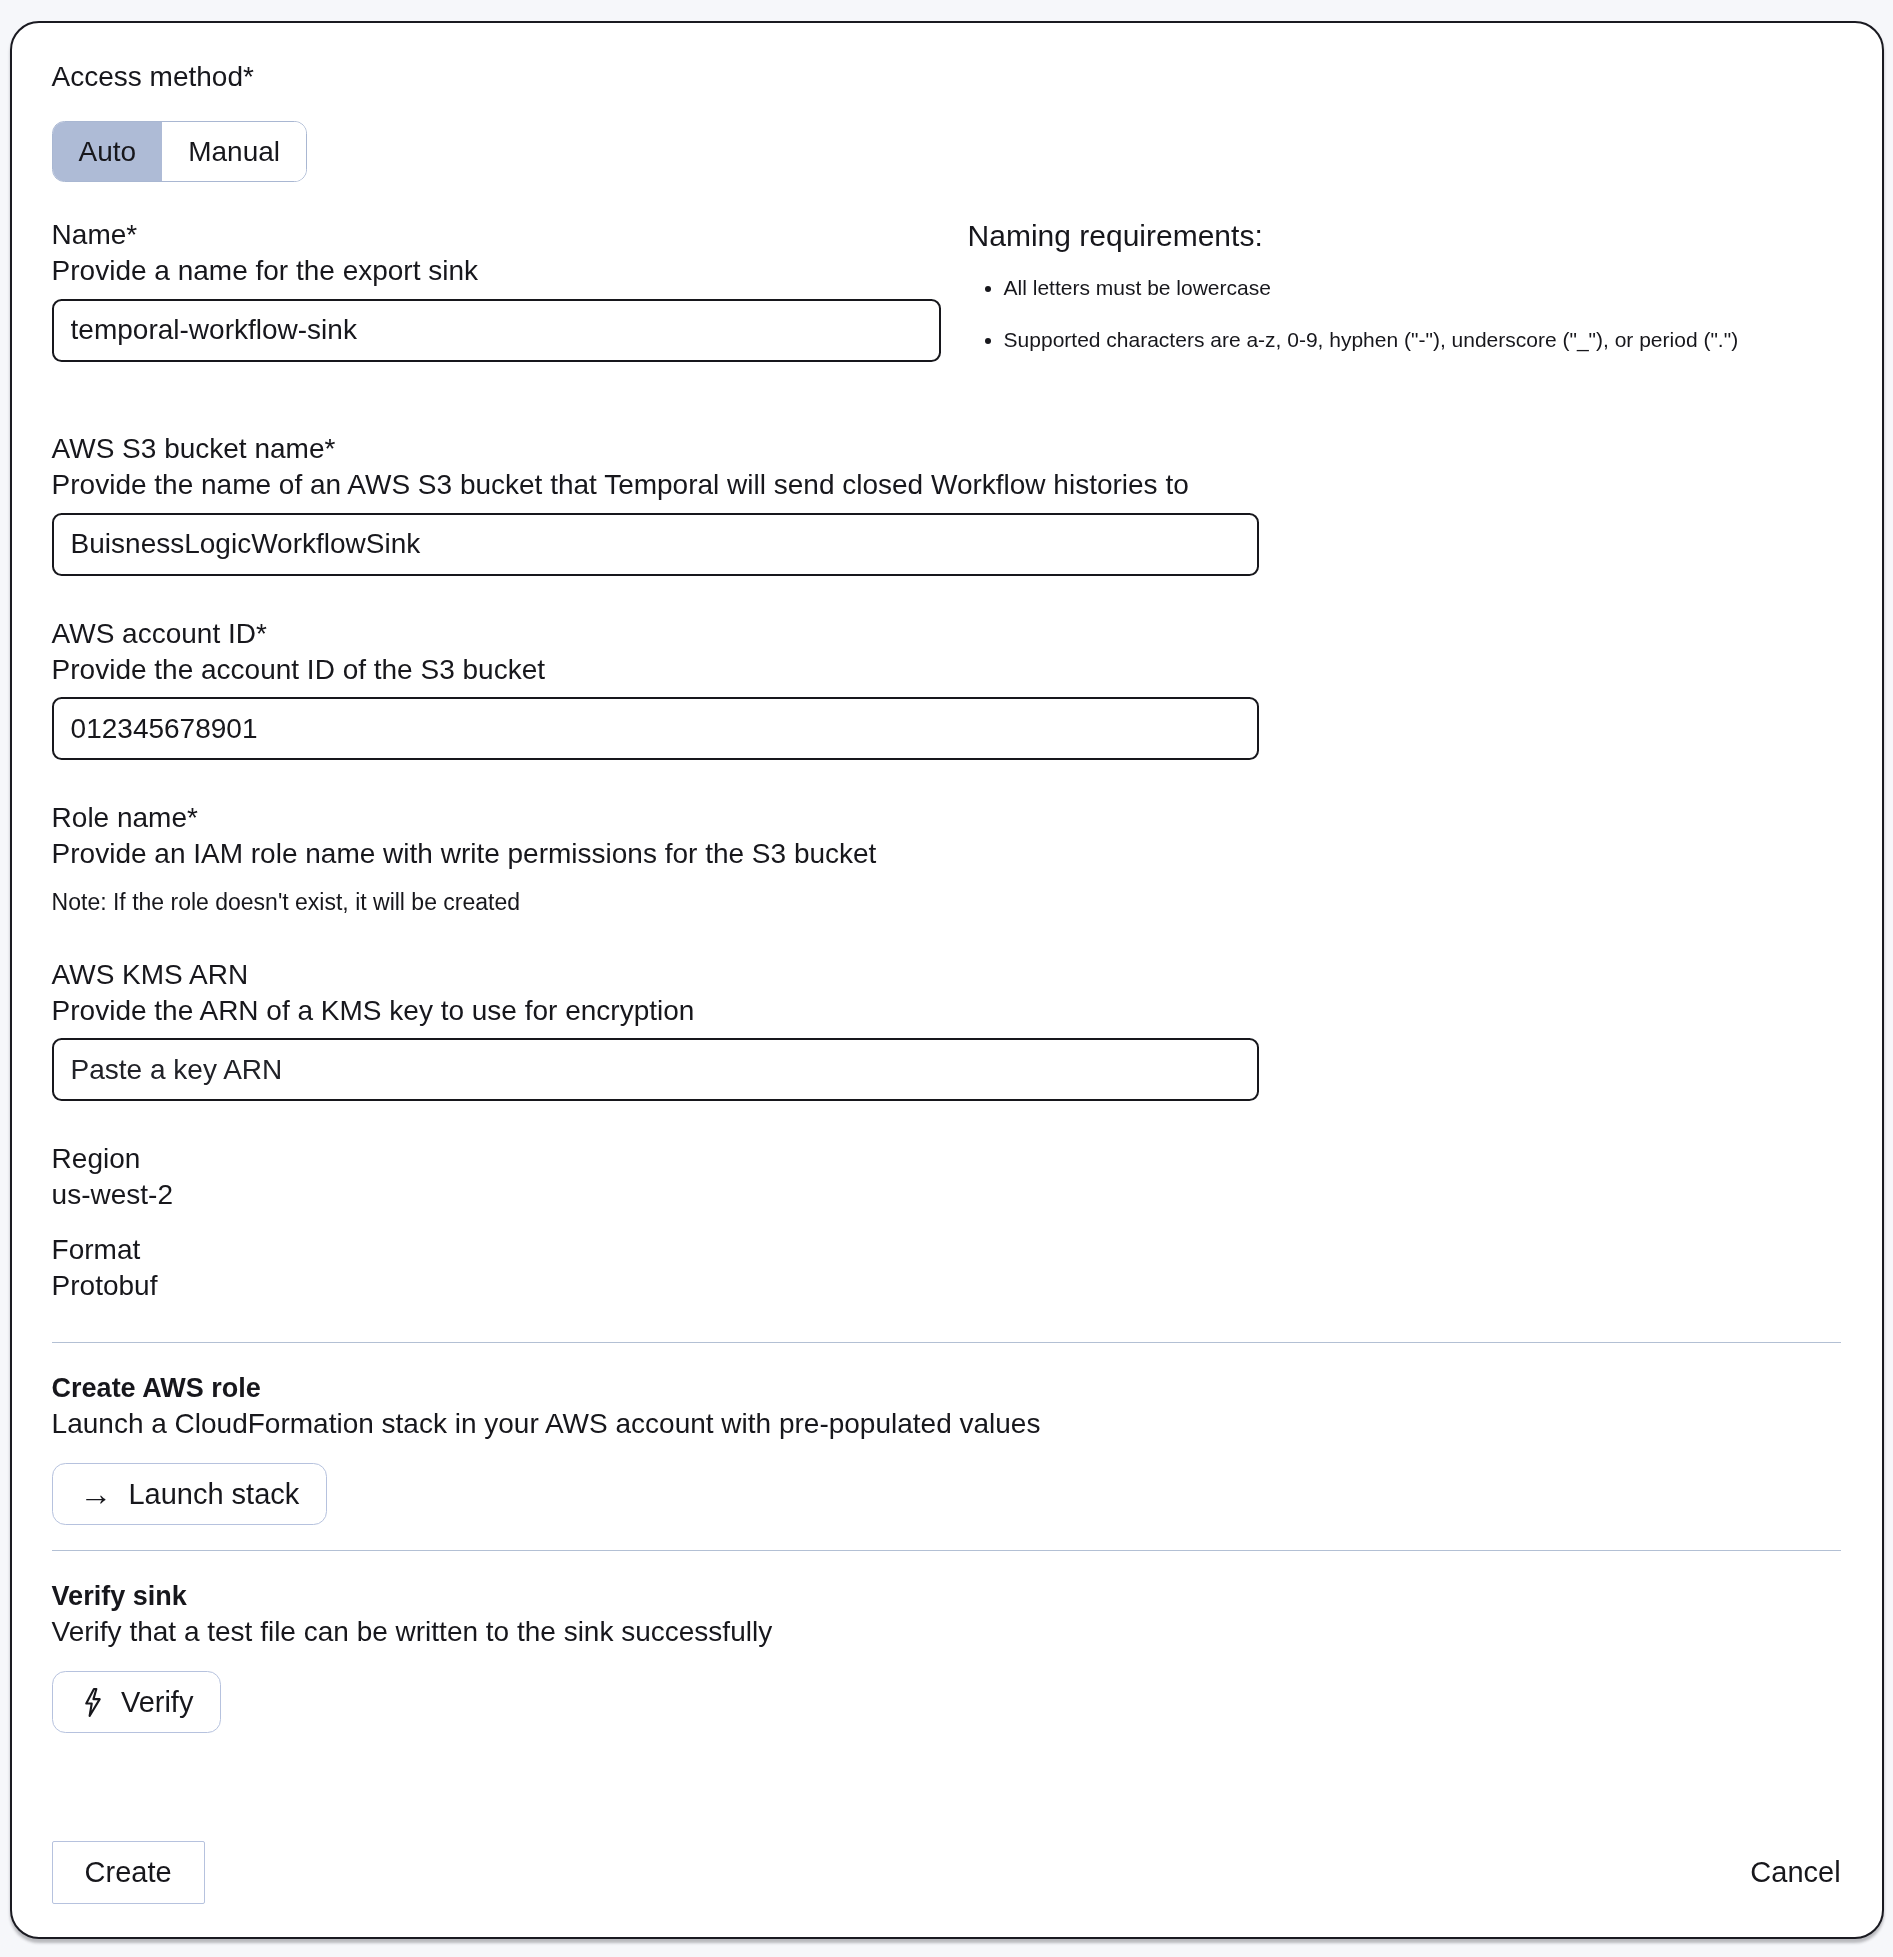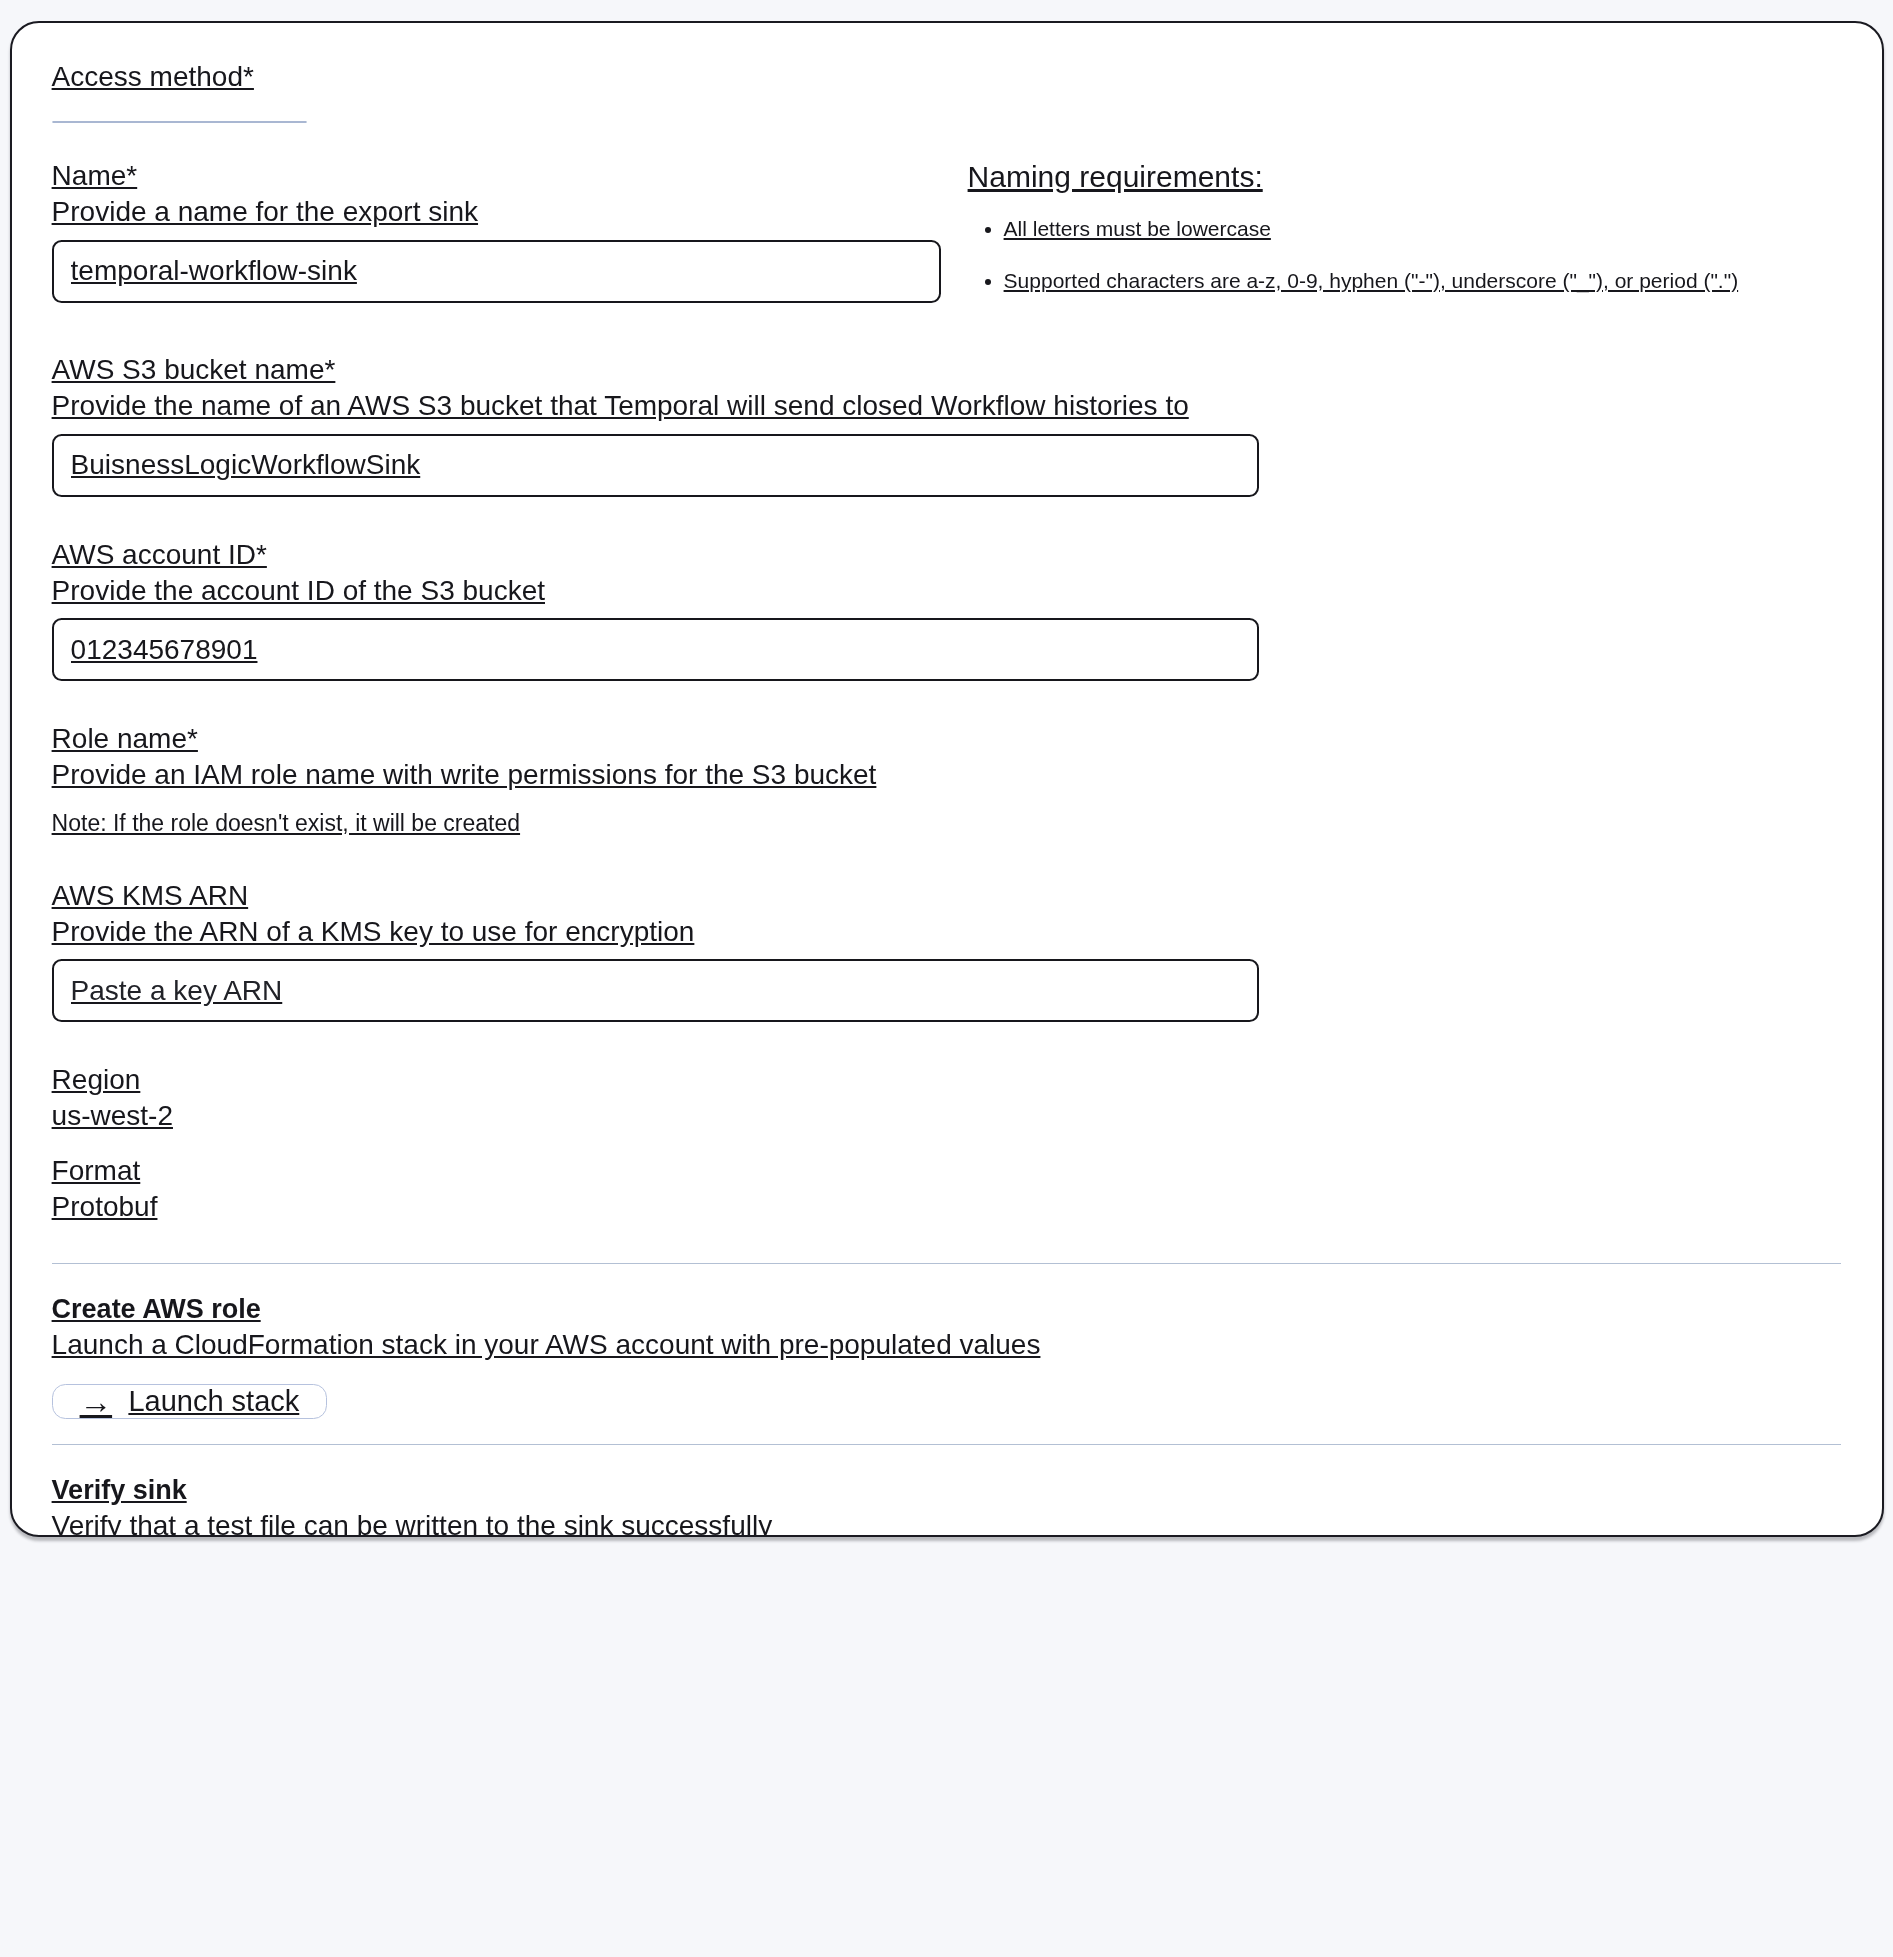--- a/index.html
+++ b/index.html
@@ -5,30 +5,29 @@
   * { box-sizing: border-box; }
   html, body {
     margin: 0; padding: 0;
     width: 1894px; height: 1958px;
     background: #f6f7fa;
     font-family: "Liberation Sans", sans-serif;
     color: #17171c;
     overflow: hidden;
   }
   .card {
-    width: 1874px; height: 1516px;
+    width: 1874px; height: 1918px;
     margin: 21px 9.6px 19px;
     background: #ffffff;
     border: 2.9px solid #1a1a21;
     border-radius: 29px;
     box-shadow: 0 3.8px 2.9px rgba(26,26,33,.28);
     padding: 36px 41px 25px 40px;
     display: flex; flex-direction: column;
     overflow: hidden;
-    text-decoration: underline;
   }
   .label { font-size: 28px; line-height: 36px; }
   .desc  { font-size: 28px; line-height: 36px; margin: 0 0 9.6px; }
   .note  { font-size: 23px; line-height: 29px; margin-top: 15.3px; }
 
   .seg-control {
     display: inline-flex; align-self: flex-start;
     margin: 26px 0 35px;
     border: 1.9px solid #a9b7d2;
     border-radius: 12.4px;
@@ -122,21 +121,21 @@
     </div>
     <div class="col-right">
       <div class="nr-title">Naming requirements:</div>
       <ul class="nr-list">
         <li>All letters must be lowercase</li>
         <li>Supported characters are a-z, 0-9, hyphen ("-"), underscore ("_"), or period (".")</li>
       </ul>
     </div>
   </div>
 
-  <div class="field" style="margin-top:40px;">
+  <div class="field" style="margin-top:60px;">
     <div class="label">AWS S3 bucket name*</div>
     <div class="desc">Provide the name of an AWS S3 bucket that Temporal will send closed Workflow histories to</div>
     <input class="text-input" type="text" value="BuisnessLogicWorkflowSink" style="">
   </div>
 
   <div class="field">
     <div class="label">AWS account ID*</div>
     <div class="desc">Provide the account ID of the S3 bucket</div>
     <input class="text-input" type="text" value="012345678901" style="">
   </div>

